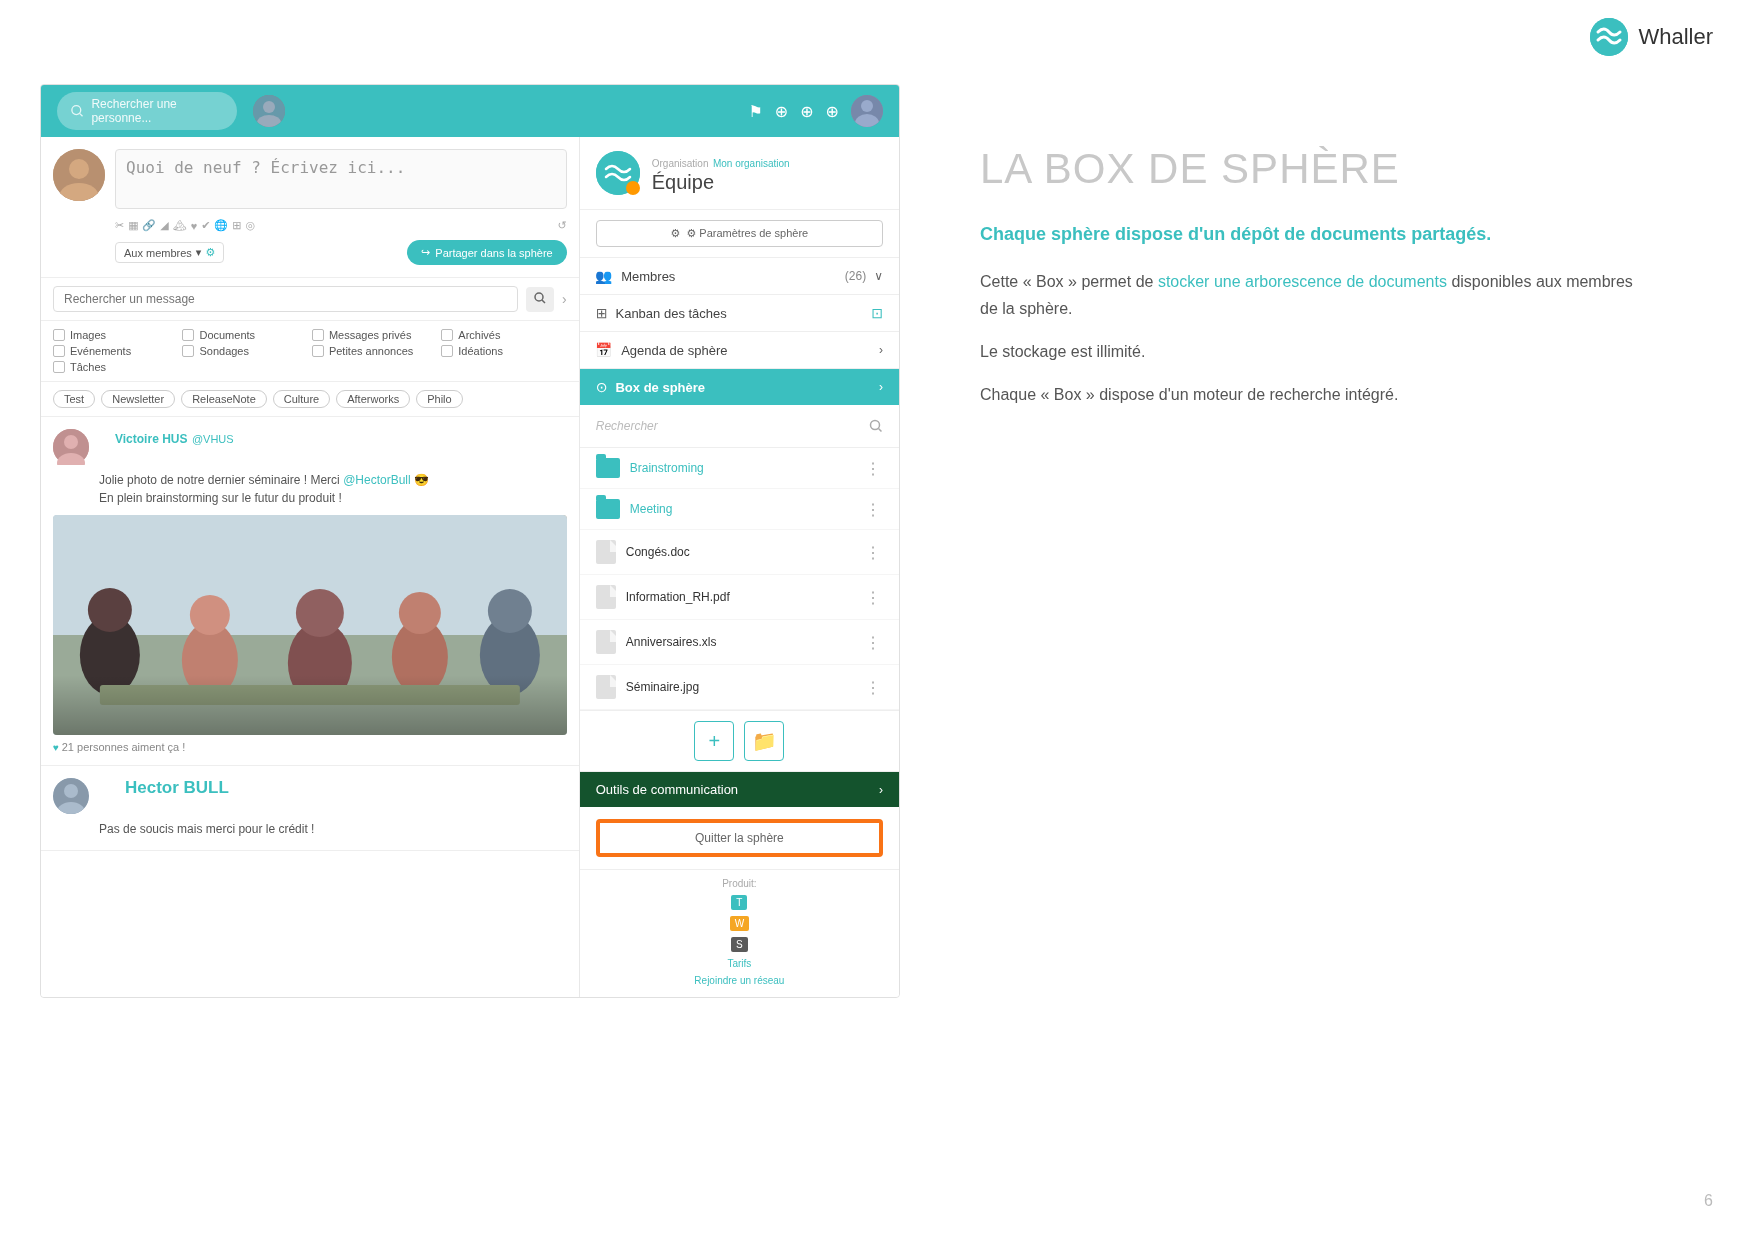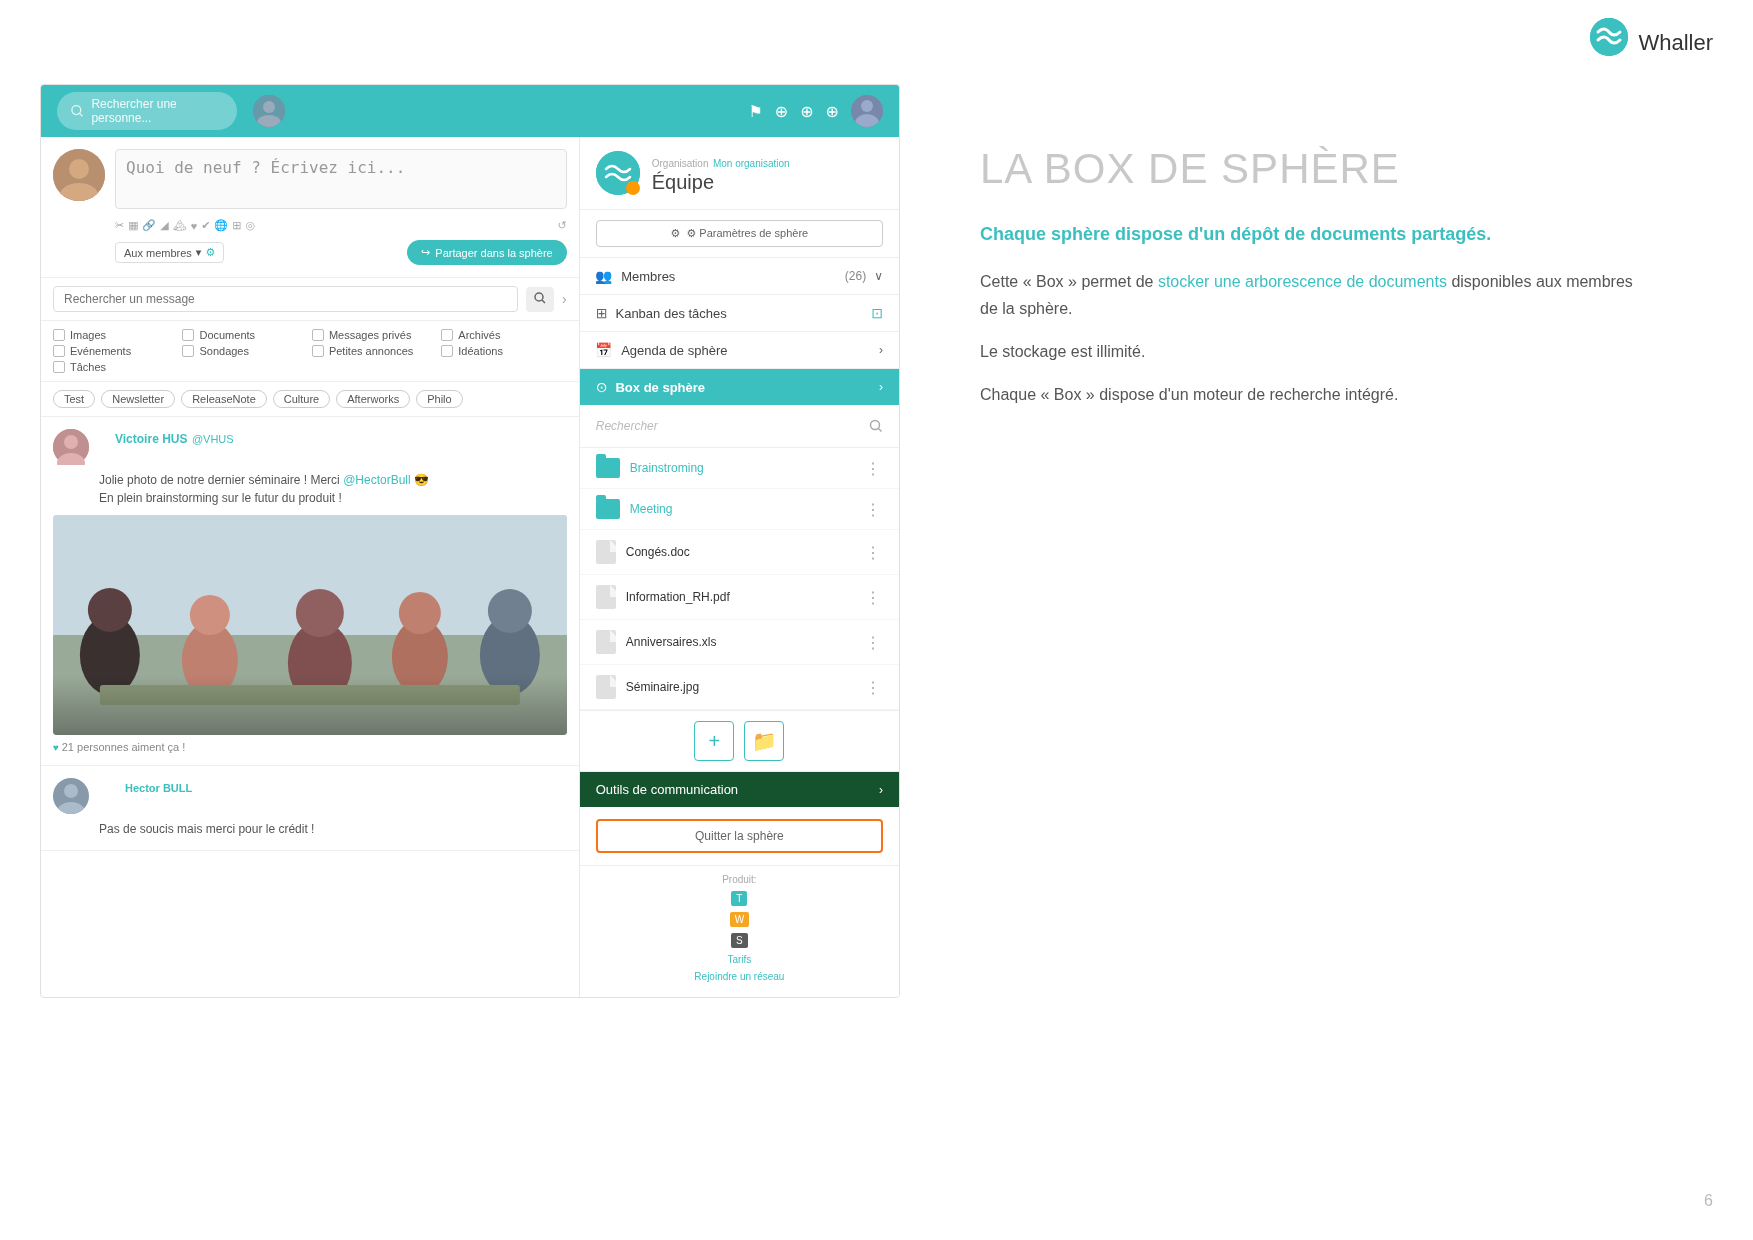--- a/index.html
+++ b/index.html
@@ -13,21 +13,21 @@
 
     
     .top-bar {
       display: flex;
       justify-content: flex-end;
       align-items: center;
       padding: 18px 40px;
     }
     .logo-area {
       display: flex;
-      align-items: flex-end;
+      align-items: center;
       gap: 10px;
     }
     .logo-icon {
       width: 38px;
       height: 38px;
     }
     .logo-text {
       font-size: 22px;
       color: #333;
       font-weight: 400;
@@ -296,21 +296,21 @@
       color: #888;
       margin-top: 6px;
       padding-left: 0;
     }
 
     .post-item-2 {
       padding: 12px;
       border-bottom: 1px solid #eee;
     }
     .post-author-2 {
-      font-size: 11px;
+      font-size: 17px;
       font-weight: 600;
       color: #3bbfbf;
     }
 
     
     .sphere-column {
       width: 320px;
       background: #fff;
       overflow-y: auto;
     }
@@ -526,21 +526,21 @@
     }
     .sphere-section-comms .sphere-section-title {
       color: white;
     }
     .sphere-section-comms .sphere-section-arrow {
       color: white;
     }
 
     .quit-sphere-btn {
       margin: 12px 16px;
-      border: 2px solid #f97316;
+      border: 4px solid #f97316;
       border-radius: 4px;
       padding: 8px;
       font-size: 12px;
       color: #666;
       background: #fff;
       cursor: pointer;
       width: calc(100% - 32px);
       text-align: center;
     }
 

